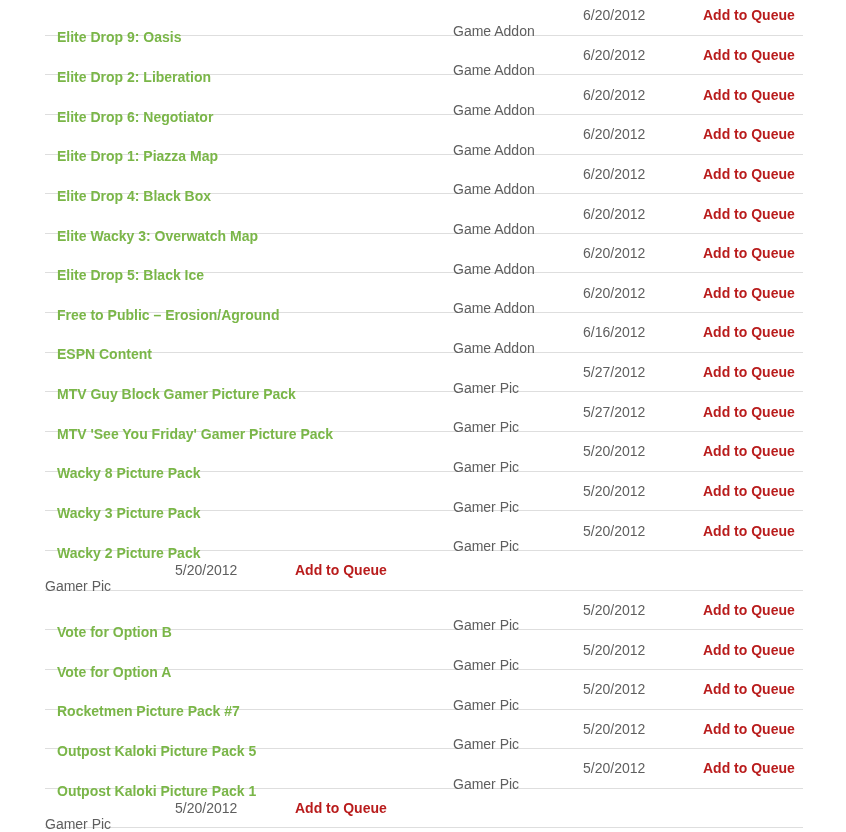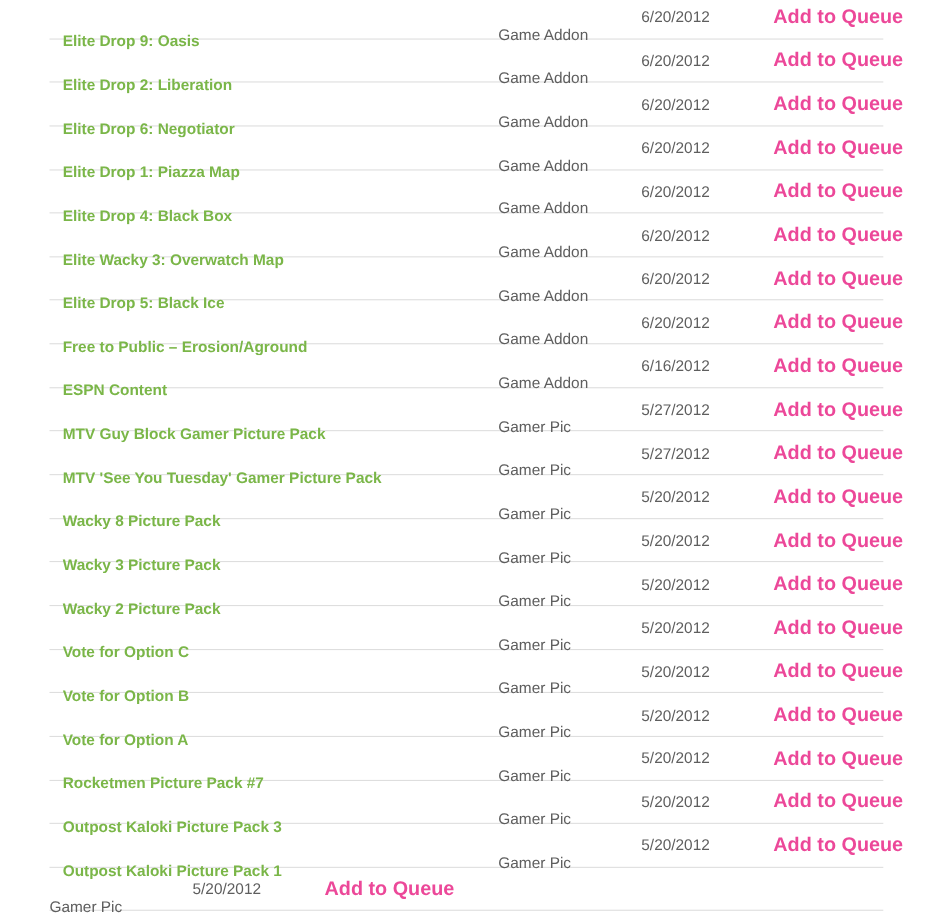--- a/index.html
+++ b/index.html
@@ -42,23 +42,23 @@
     margin-top: 31px;
   }
   .cell-date {
     width: 120px;
     color: #5e5e5e;
     font-size: 14px;
     white-space: nowrap;
   }
   .cell-action {
     width: 100px;
-    color: #ec4899;
+    color: #b91c1c;
     font-weight: 700;
-    font-size: 18px;
+    font-size: 14px;
     text-decoration: none;
     white-space: nowrap;
   }
 </style>
 </head>
 <body>
 
 <div class="table" id="content-table">
   <div class="row">
     <a class="cell-title">Elite Drop 9: Oasis</a>
@@ -124,21 +124,21 @@
   </div>
 
   <div class="row">
     <a class="cell-title">MTV Guy Block Gamer Picture Pack</a>
     <div class="cell-type">Gamer Pic</div>
     <div class="cell-date">5/27/2012</div>
     <a class="cell-action">Add to Queue</a>
   </div>
 
   <div class="row">
-    <a class="cell-title">MTV 'See You Tuesday' Gamer Picture Pack</a>
+    <a class="cell-title">MTV 'See You Friday' Gamer Picture Pack</a>
     <div class="cell-type">Gamer Pic</div>
     <div class="cell-date">5/27/2012</div>
     <a class="cell-action">Add to Queue</a>
   </div>
 
   <div class="row">
     <a class="cell-title">Wacky 8 Picture Pack</a>
     <div class="cell-type">Gamer Pic</div>
     <div class="cell-date">5/20/2012</div>
     <a class="cell-action">Add to Queue</a>
@@ -152,21 +152,20 @@
   </div>
 
   <div class="row">
     <a class="cell-title">Wacky 2 Picture Pack</a>
     <div class="cell-type">Gamer Pic</div>
     <div class="cell-date">5/20/2012</div>
     <a class="cell-action">Add to Queue</a>
   </div>
 
   <div class="row">
-    <a class="cell-title">Vote for Option C</a>
     <div class="cell-type">Gamer Pic</div>
     <div class="cell-date">5/20/2012</div>
     <a class="cell-action">Add to Queue</a>
   </div>
 
   <div class="row">
     <a class="cell-title">Vote for Option B</a>
     <div class="cell-type">Gamer Pic</div>
     <div class="cell-date">5/20/2012</div>
     <a class="cell-action">Add to Queue</a>
@@ -180,21 +179,21 @@
   </div>
 
   <div class="row">
     <a class="cell-title">Rocketmen Picture Pack #7</a>
     <div class="cell-type">Gamer Pic</div>
     <div class="cell-date">5/20/2012</div>
     <a class="cell-action">Add to Queue</a>
   </div>
 
   <div class="row">
-    <a class="cell-title">Outpost Kaloki Picture Pack 3</a>
+    <a class="cell-title">Outpost Kaloki Picture Pack 5</a>
     <div class="cell-type">Gamer Pic</div>
     <div class="cell-date">5/20/2012</div>
     <a class="cell-action">Add to Queue</a>
   </div>
 
   <div class="row">
     <a class="cell-title">Outpost Kaloki Picture Pack 1</a>
     <div class="cell-type">Gamer Pic</div>
     <div class="cell-date">5/20/2012</div>
     <a class="cell-action">Add to Queue</a>

